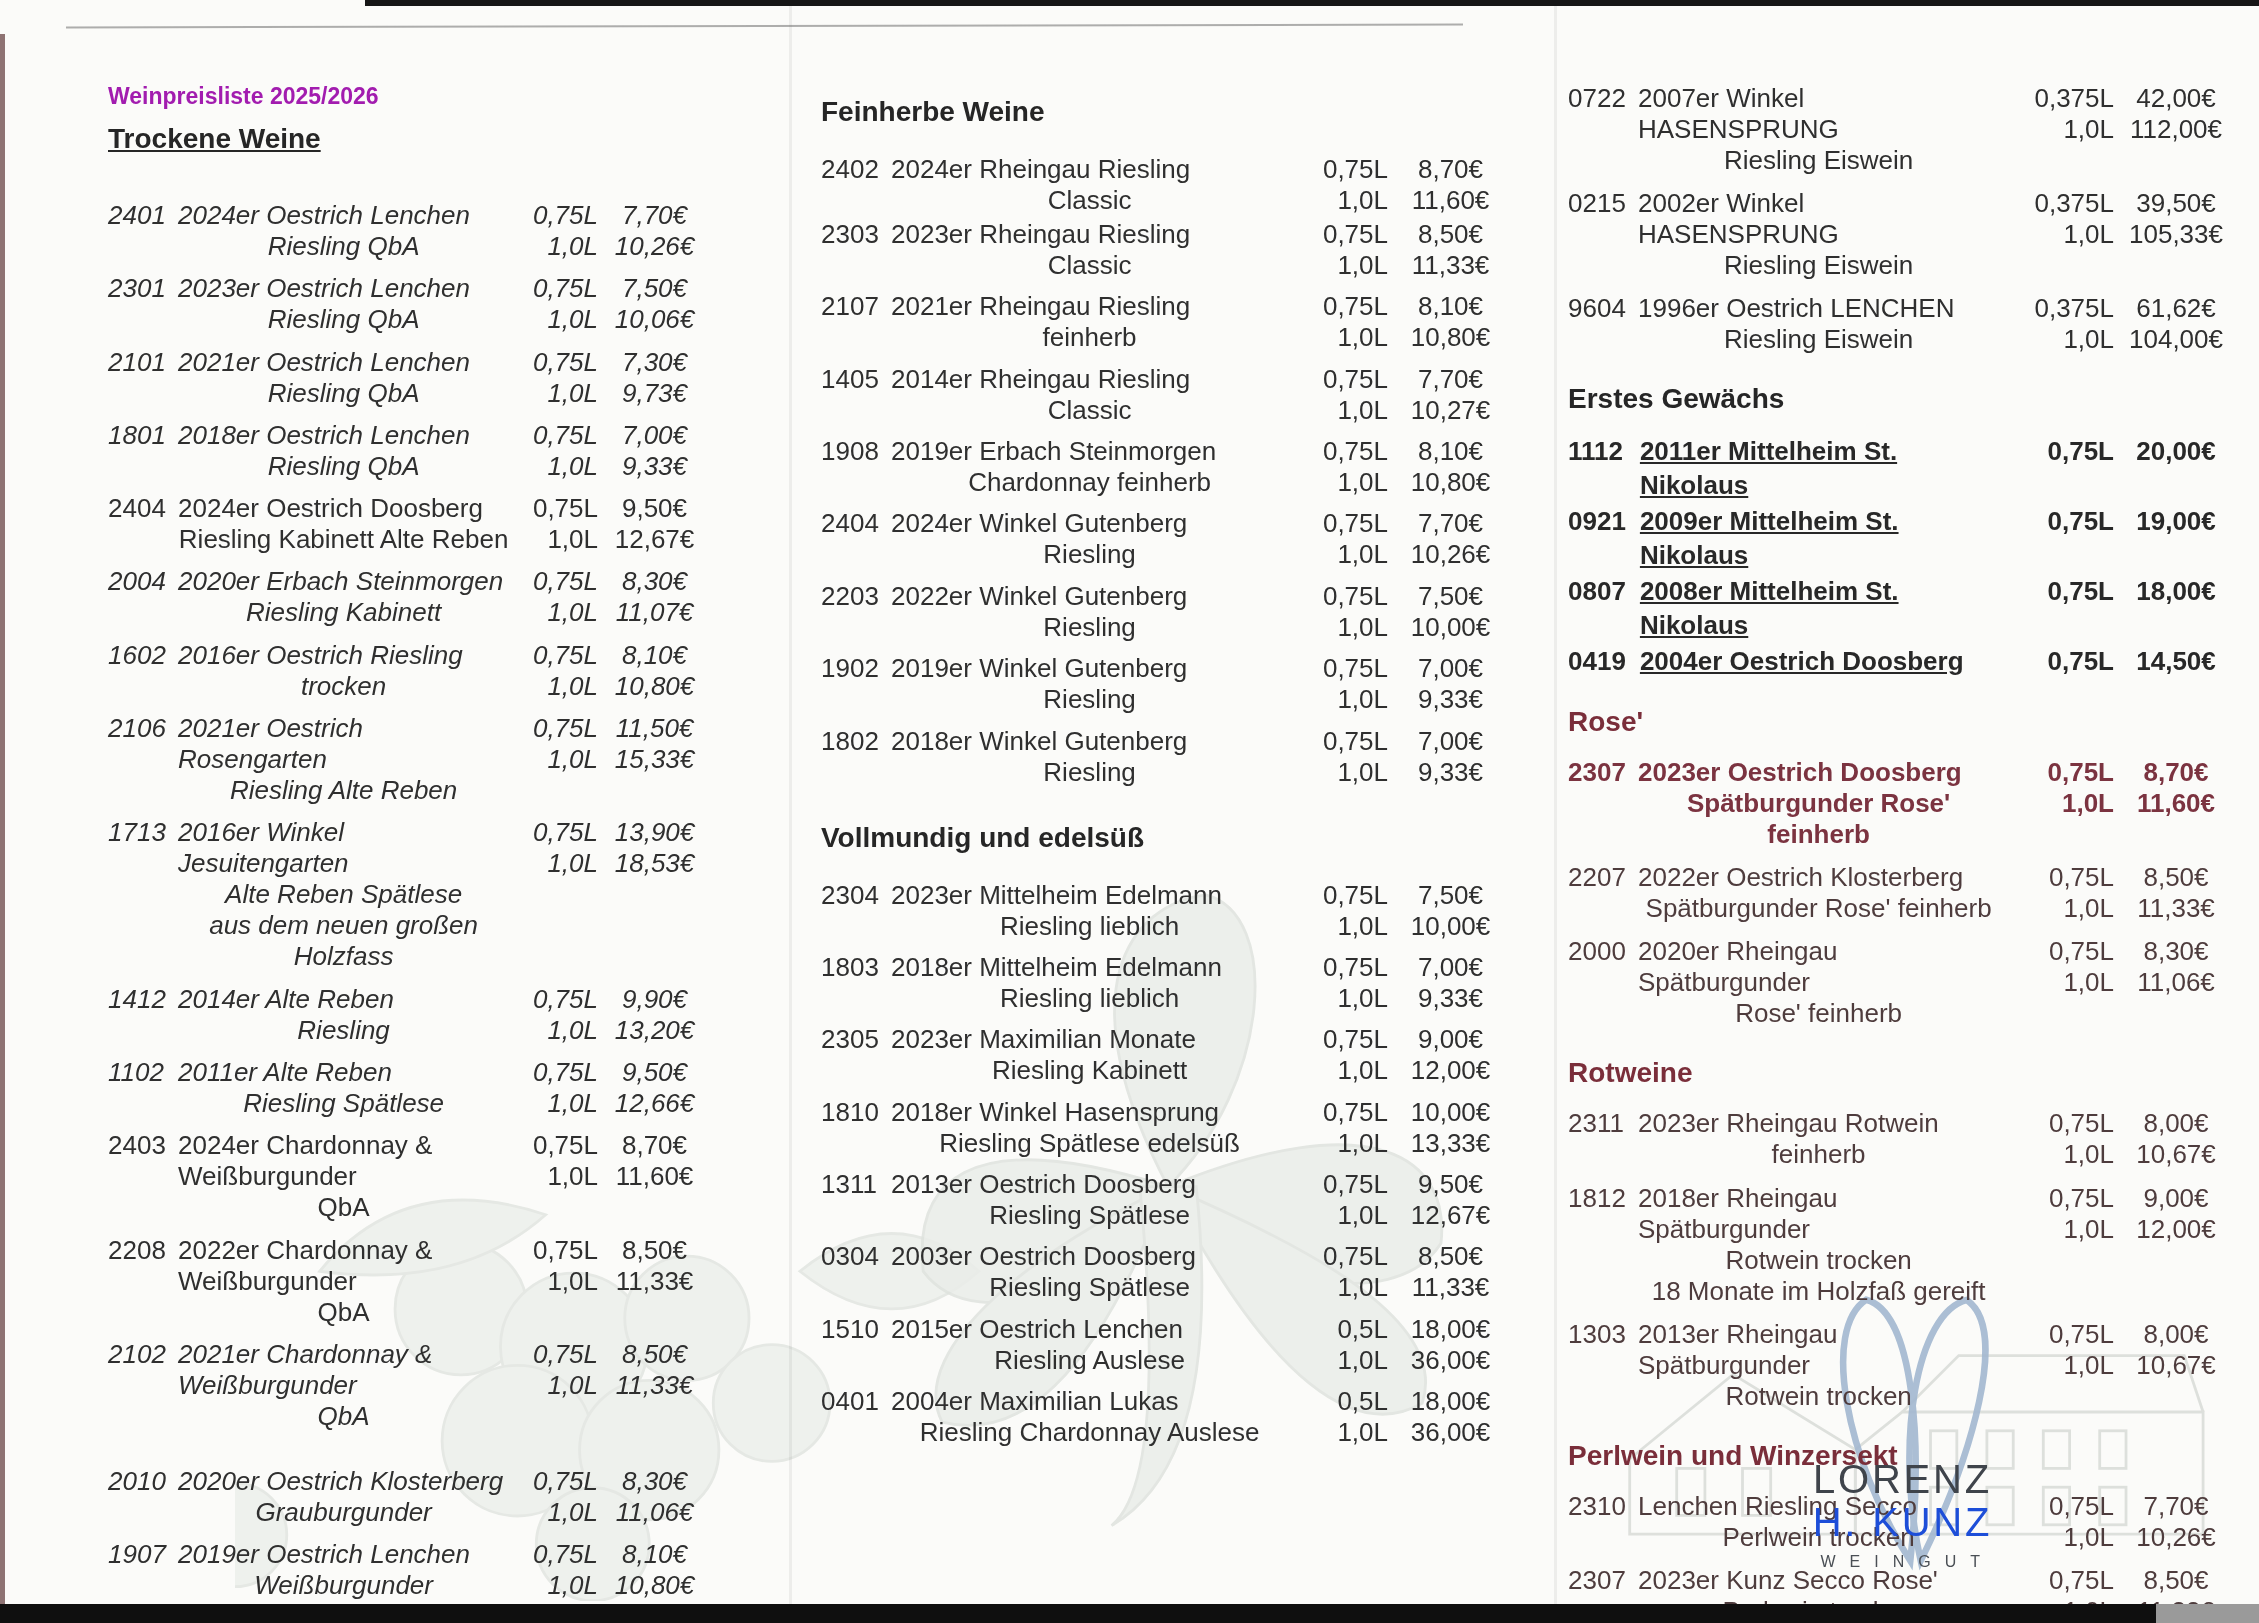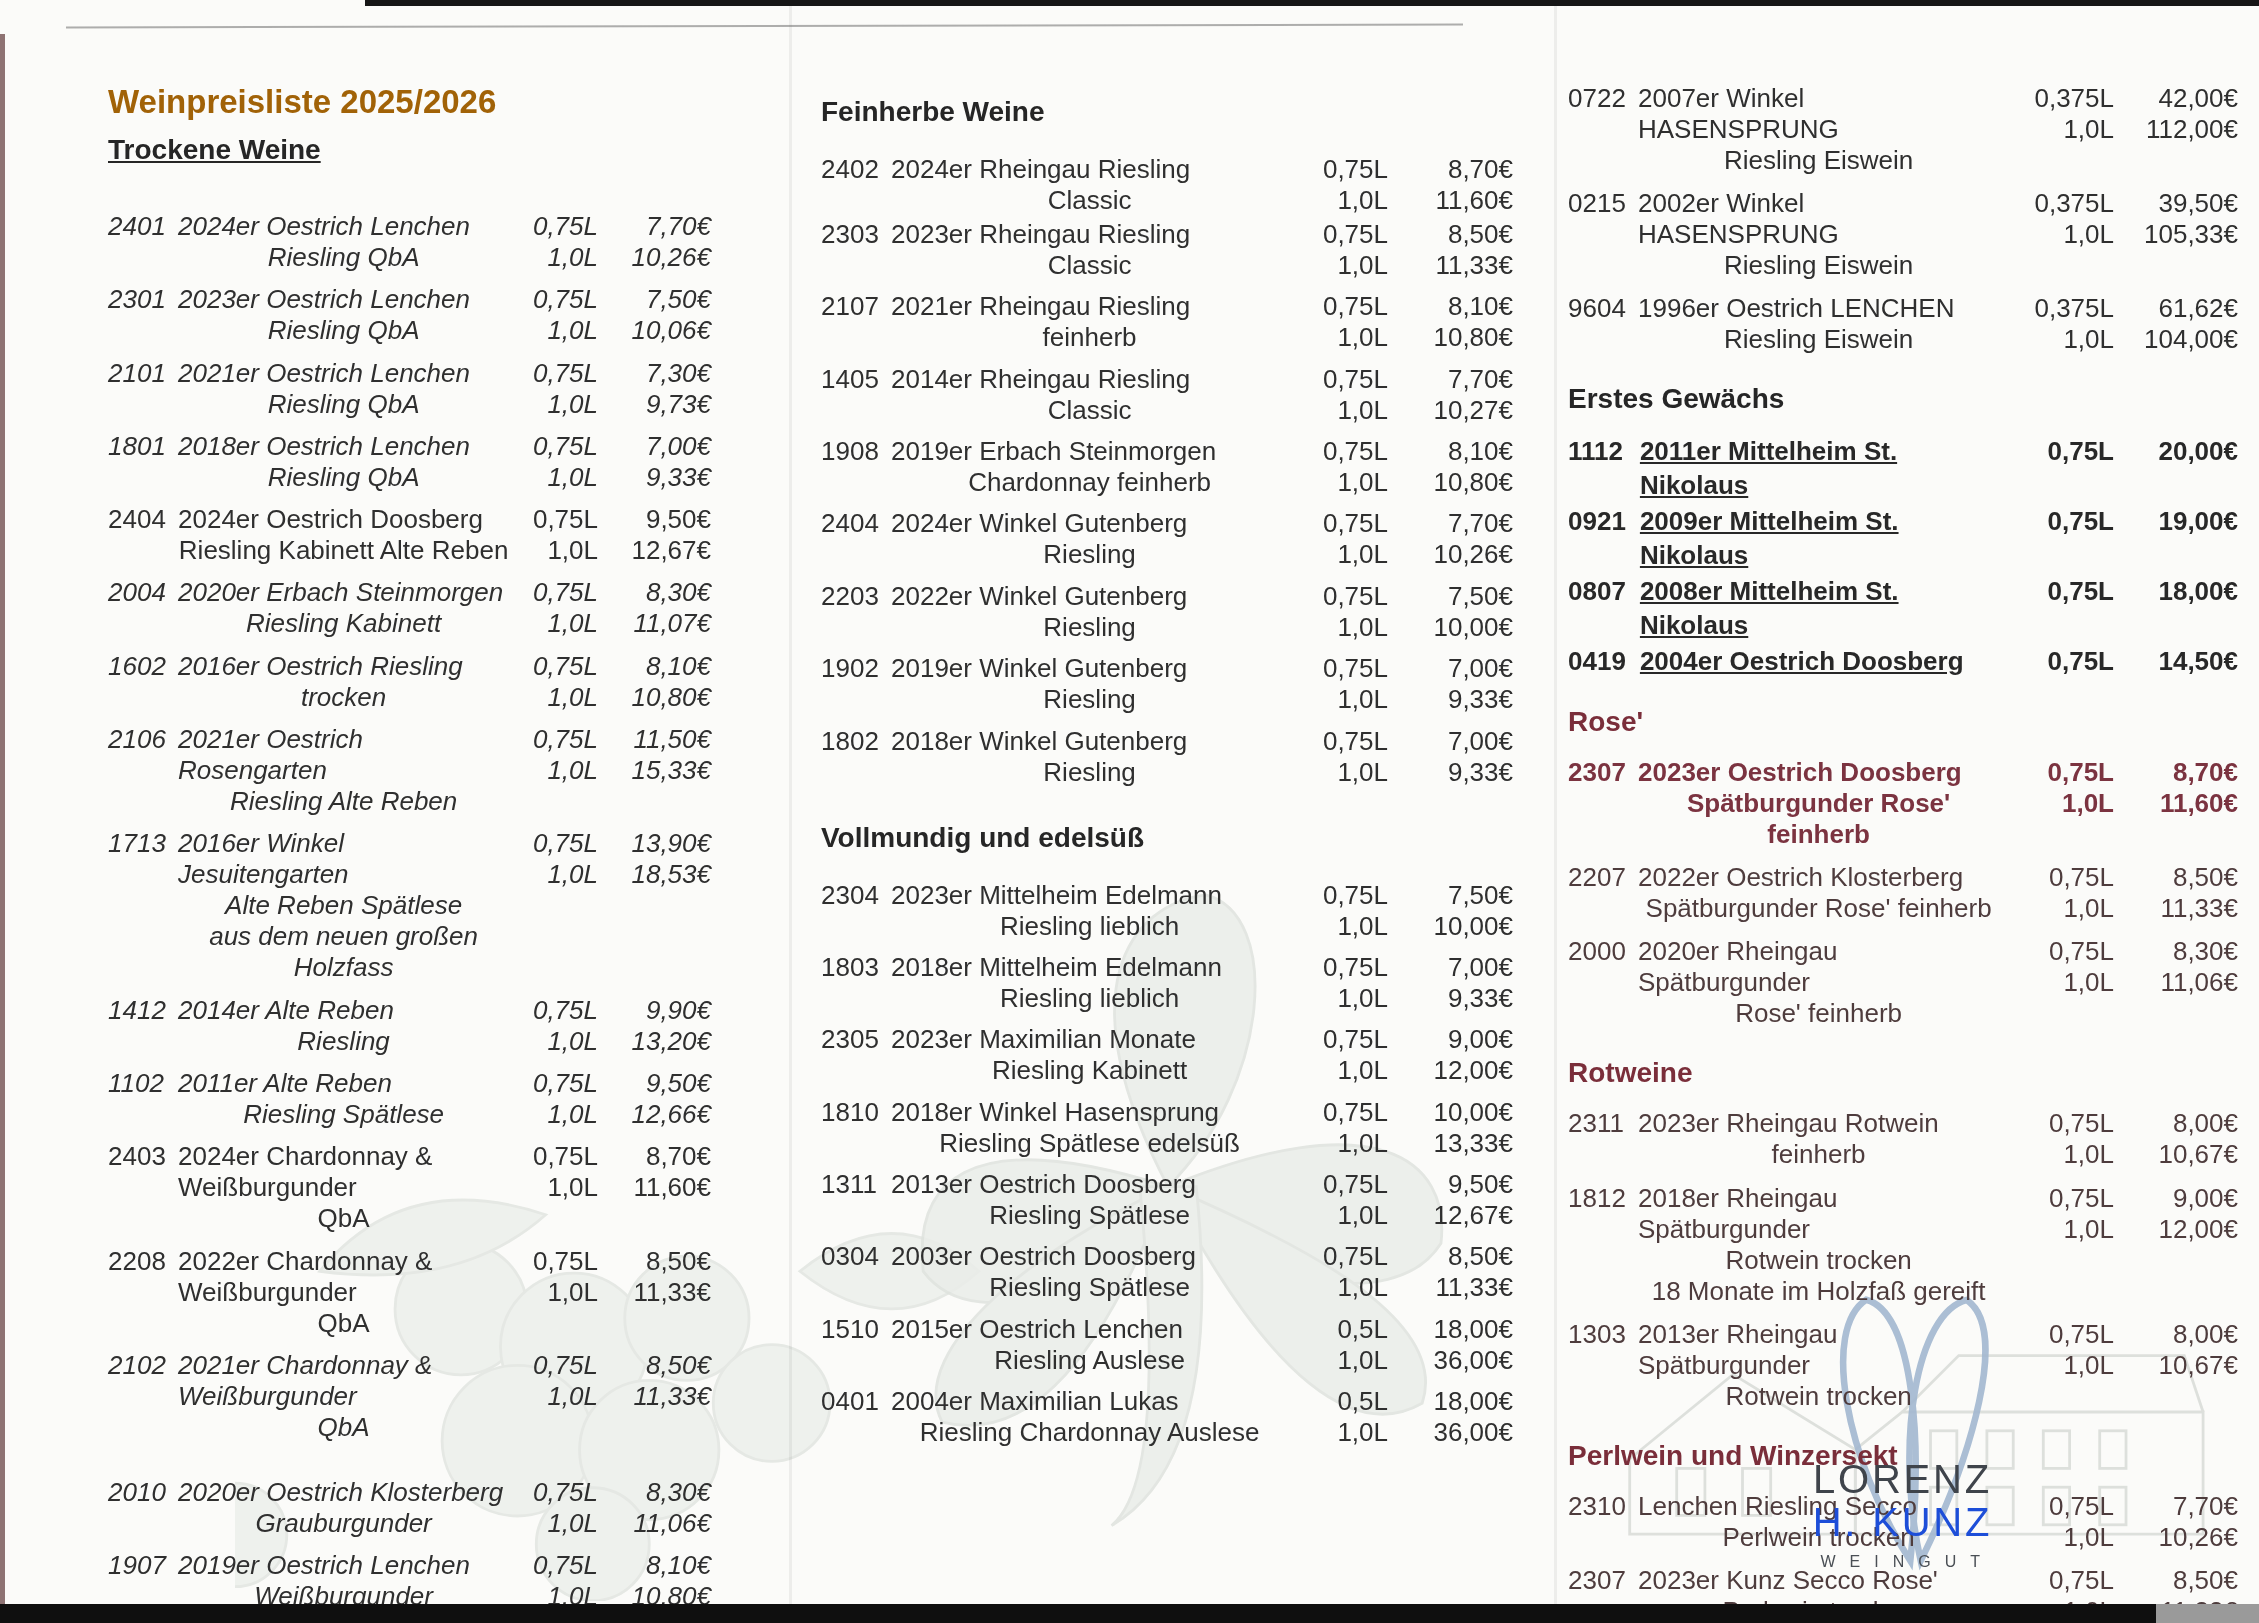--- a/index.html
+++ b/index.html
@@ -8,39 +8,39 @@
     background:#fbfbf9;
     font-family:"Liberation Sans", sans-serif;
     color:#2f2f2f;
   }
   
   .panel{position:absolute;top:83px;z-index:2;}
   .panel-left{left:108px;width:603px;}
   .panel-middle{left:821px;width:692px;}
   .panel-right{left:1568px;width:670px;}
 
-  .page-title{font-size:33px;font-weight:bold;color:#a16207;margin:0 0 13px 0;}
+  .page-title{font-size:23px;font-weight:bold;color:#a21caf;margin:0 0 13px 0;}
 
   .section-heading{font-size:28px;font-weight:bold;color:#262626;}
   .panel-left  .section-heading{margin:5.6px 0 45px 0;text-decoration:underline;}
   .panel-middle .section-heading{margin:34px 0 26px 0;}
   .panel-middle .section:first-child .section-heading{margin-top:13px;}
   .panel-right .section-heading{margin:28px 0 19px 0;}
   .section-heading.maroon{color:#7a2e3a;}
 
   
   .item{display:flex;align-items:flex-start;font-size:26px;line-height:31px;}
   .panel-left  .item{margin-bottom:11.3px;}
   .panel-middle .item{margin-bottom:10.4px;}
   .panel-right .item{margin-bottom:12.2px;}
   .item .code{width:70px;flex:none;}
   .item .name{flex:1;min-width:0;padding-right:3.8px;}
   .item .name .l2,.item .name .l3{text-align:center;}
   .item .vol{flex:none;text-align:right;}
-  .item .price{flex:none;text-align:right;}
+  .item .price{flex:none;text-align:center;}
   .panel-left  .vol{width:85px;}  .panel-left  .price{width:113px;}
   .panel-middle .vol{width:96px;} .panel-middle .price{width:125px;}
   .panel-right .vol{width:111px;} .panel-right .price{width:124px;}
 
   .item.italic{font-style:italic;}
   .item.bold-black{font-weight:bold;color:#282828;}
   .item.maroon{color:#4e3c3d;}
   .item.bold-maroon{font-weight:bold;color:#7b3340;}
   .item.tight{margin-bottom:2.8px;}
   .item.gap-top{margin-top:34px;}

